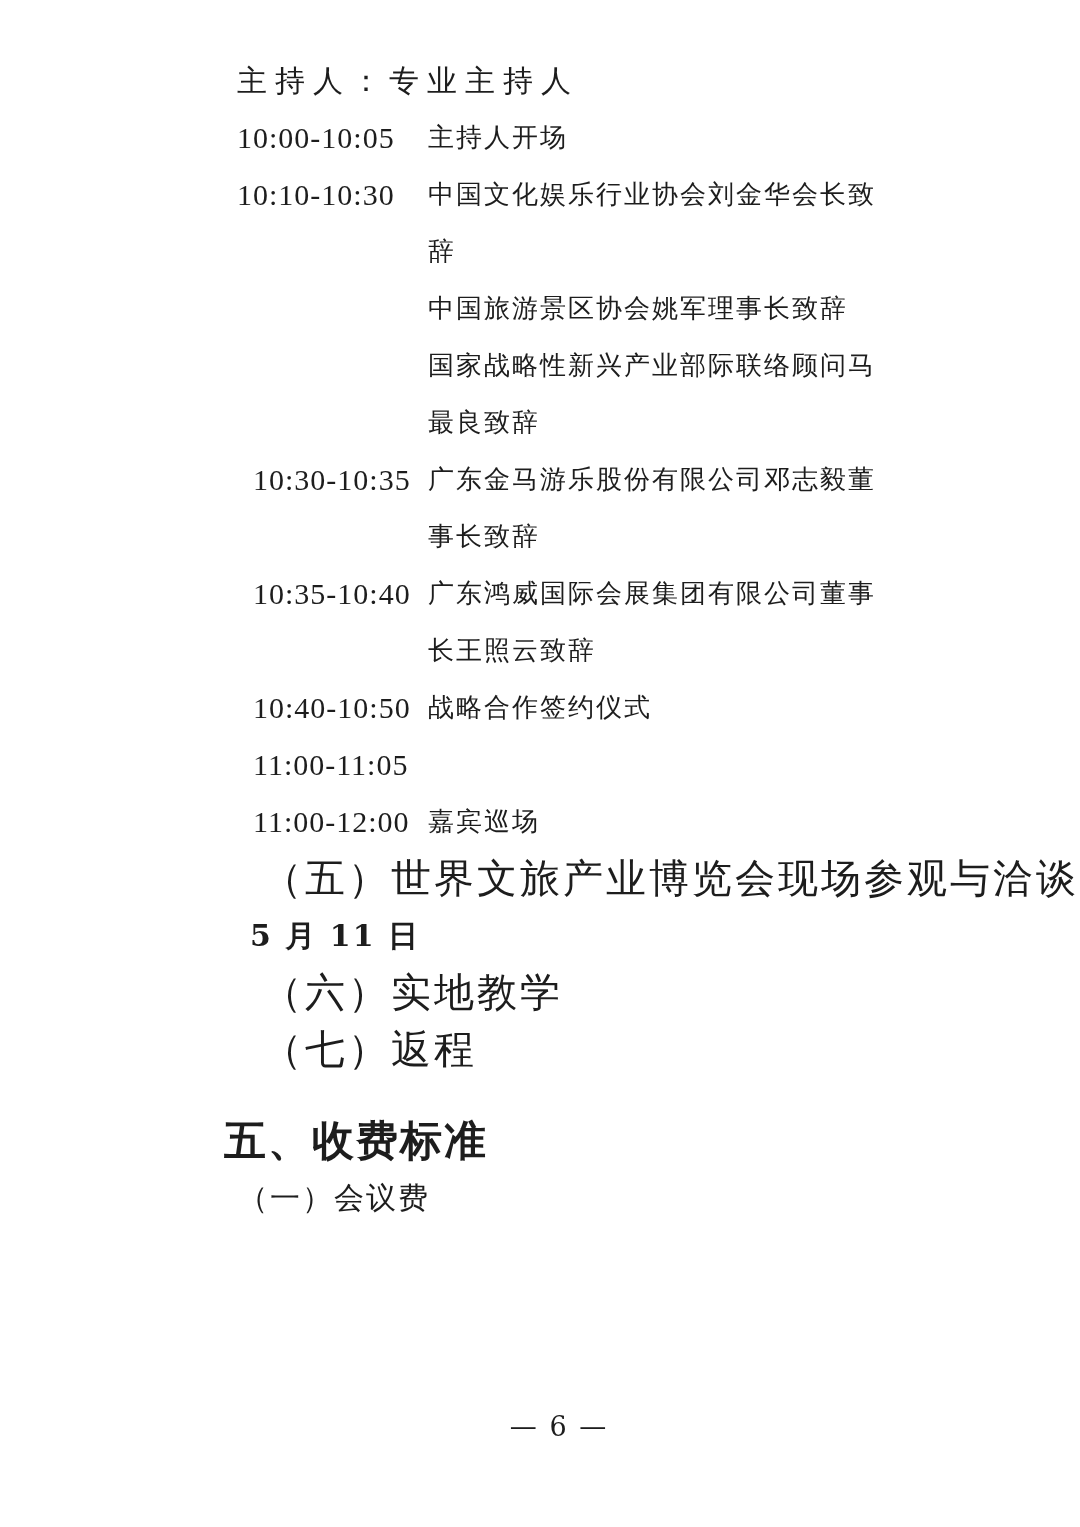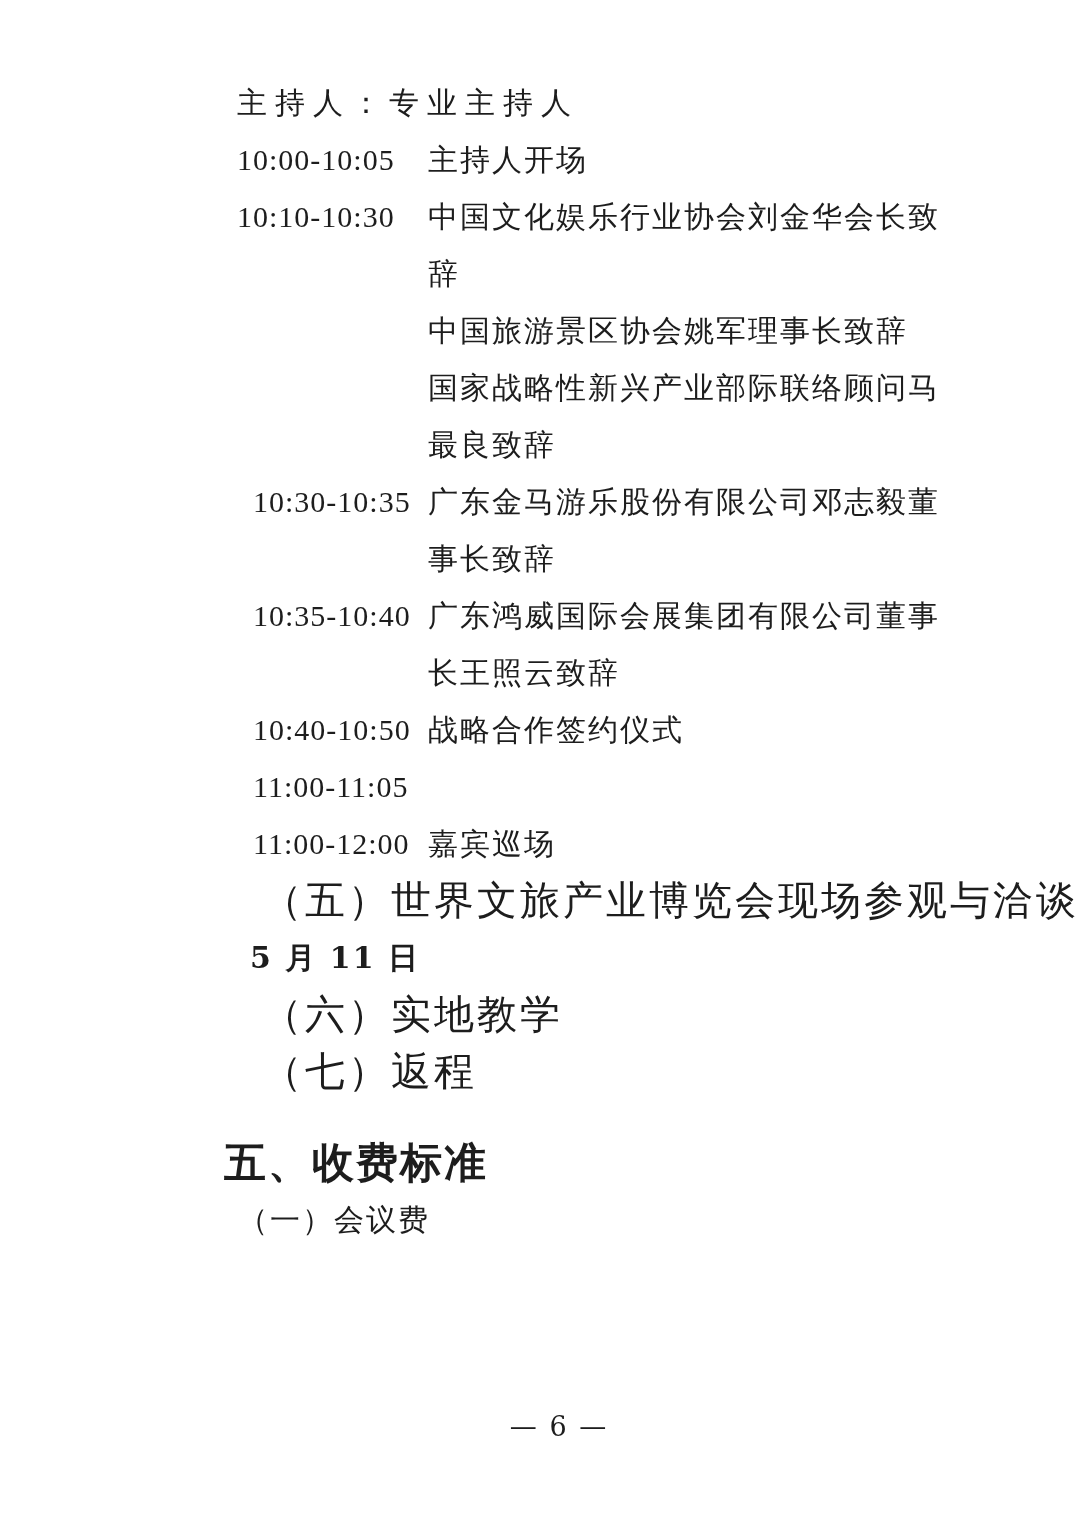--- a/index.html
+++ b/index.html
@@ -5,42 +5,42 @@
   html, body { margin: 0; padding: 0; background: #ffffff; }
   .page {
     position: relative;
     width: 1080px;
     height: 1527px;
     background: #ffffff;
     color: #1d1d1d;
     font-family: "DejaVu Serif", "Liberation Serif", serif;
     overflow: hidden;
   }
-  .doc { padding-top: 74px; }
+  .doc { padding-top: 52px; }
   .line {
     height: 57px;
     line-height: 57px;
     white-space: nowrap;
   }
   .host-line {
     margin-left: 237px;
     font-size: 30px;
     letter-spacing: 8px;
   }
   .agenda-row { display: flex; }
   .agenda-row .time {
     font-family: "Liberation Serif", "DejaVu Serif", serif;
     font-size: 30px;
     letter-spacing: 1px;
   }
   .agenda-row.indent-a .time { margin-left: 237px; width: 191px; }
   .agenda-row.indent-b .time { margin-left: 253px; width: 175px; }
   .desc { width: 560px; }
   .desc .line {
-    font-size: 30px;
+    font-size: 26px;
     letter-spacing: 2px;
   }
   .section-line {
     margin-left: 262px;
     font-size: 40px;
     letter-spacing: 3px;
   }
   .date-line {
     margin-left: 250px;
     font-size: 30px;

